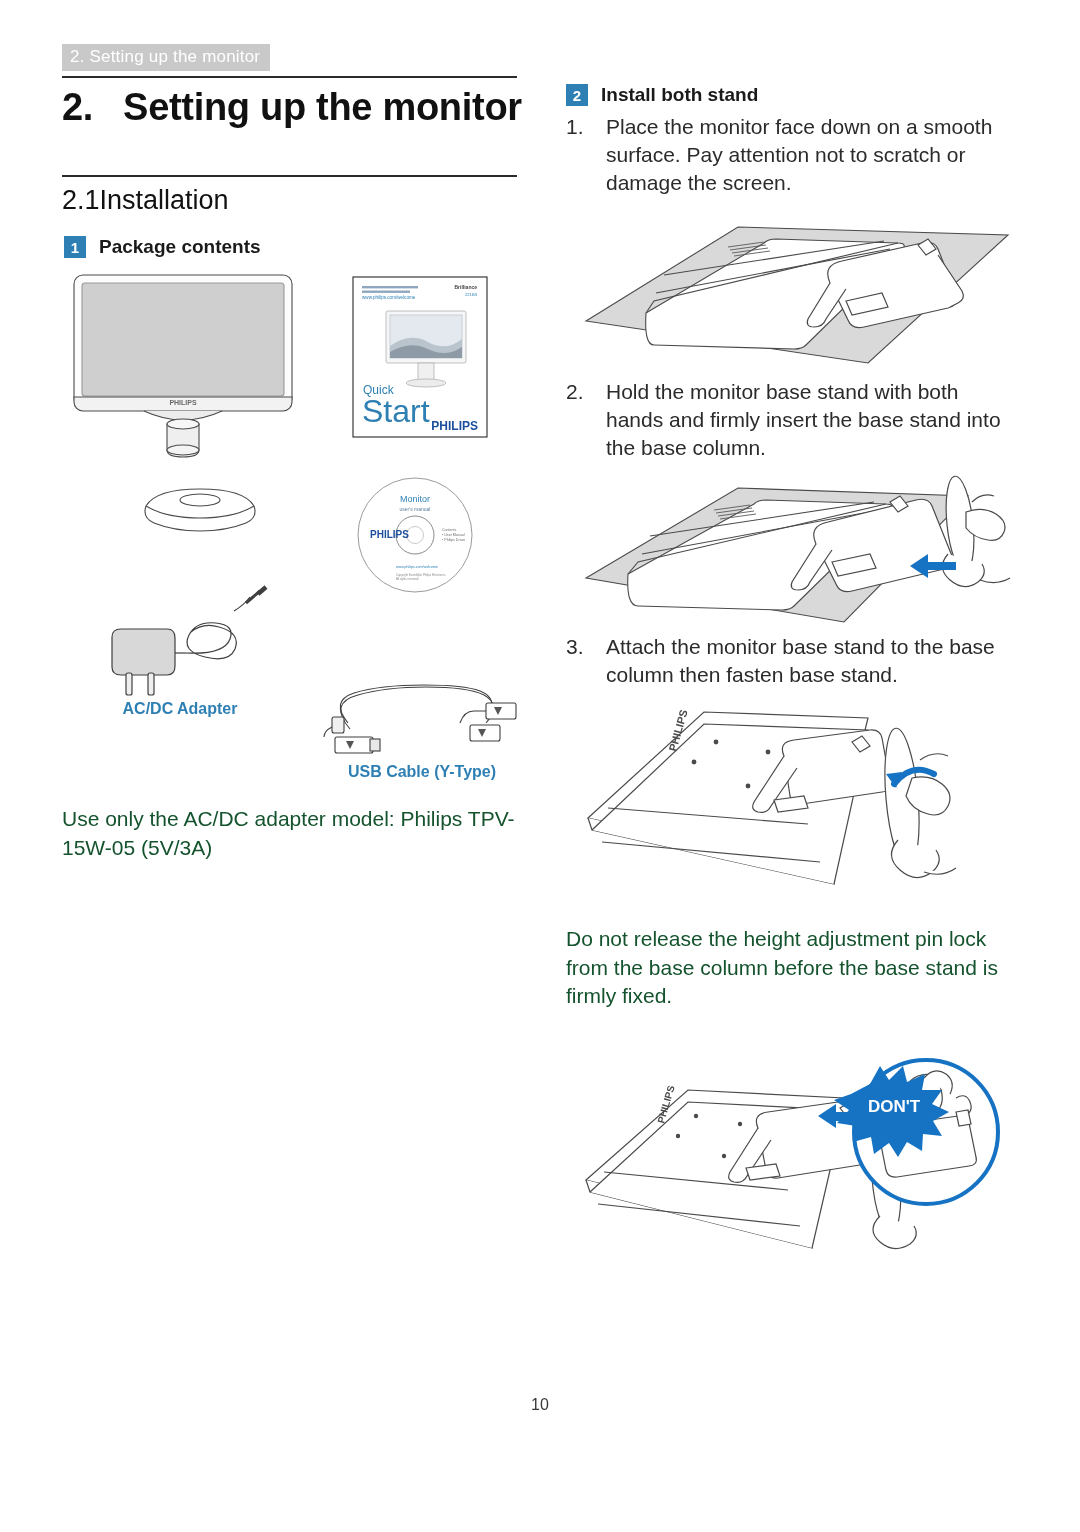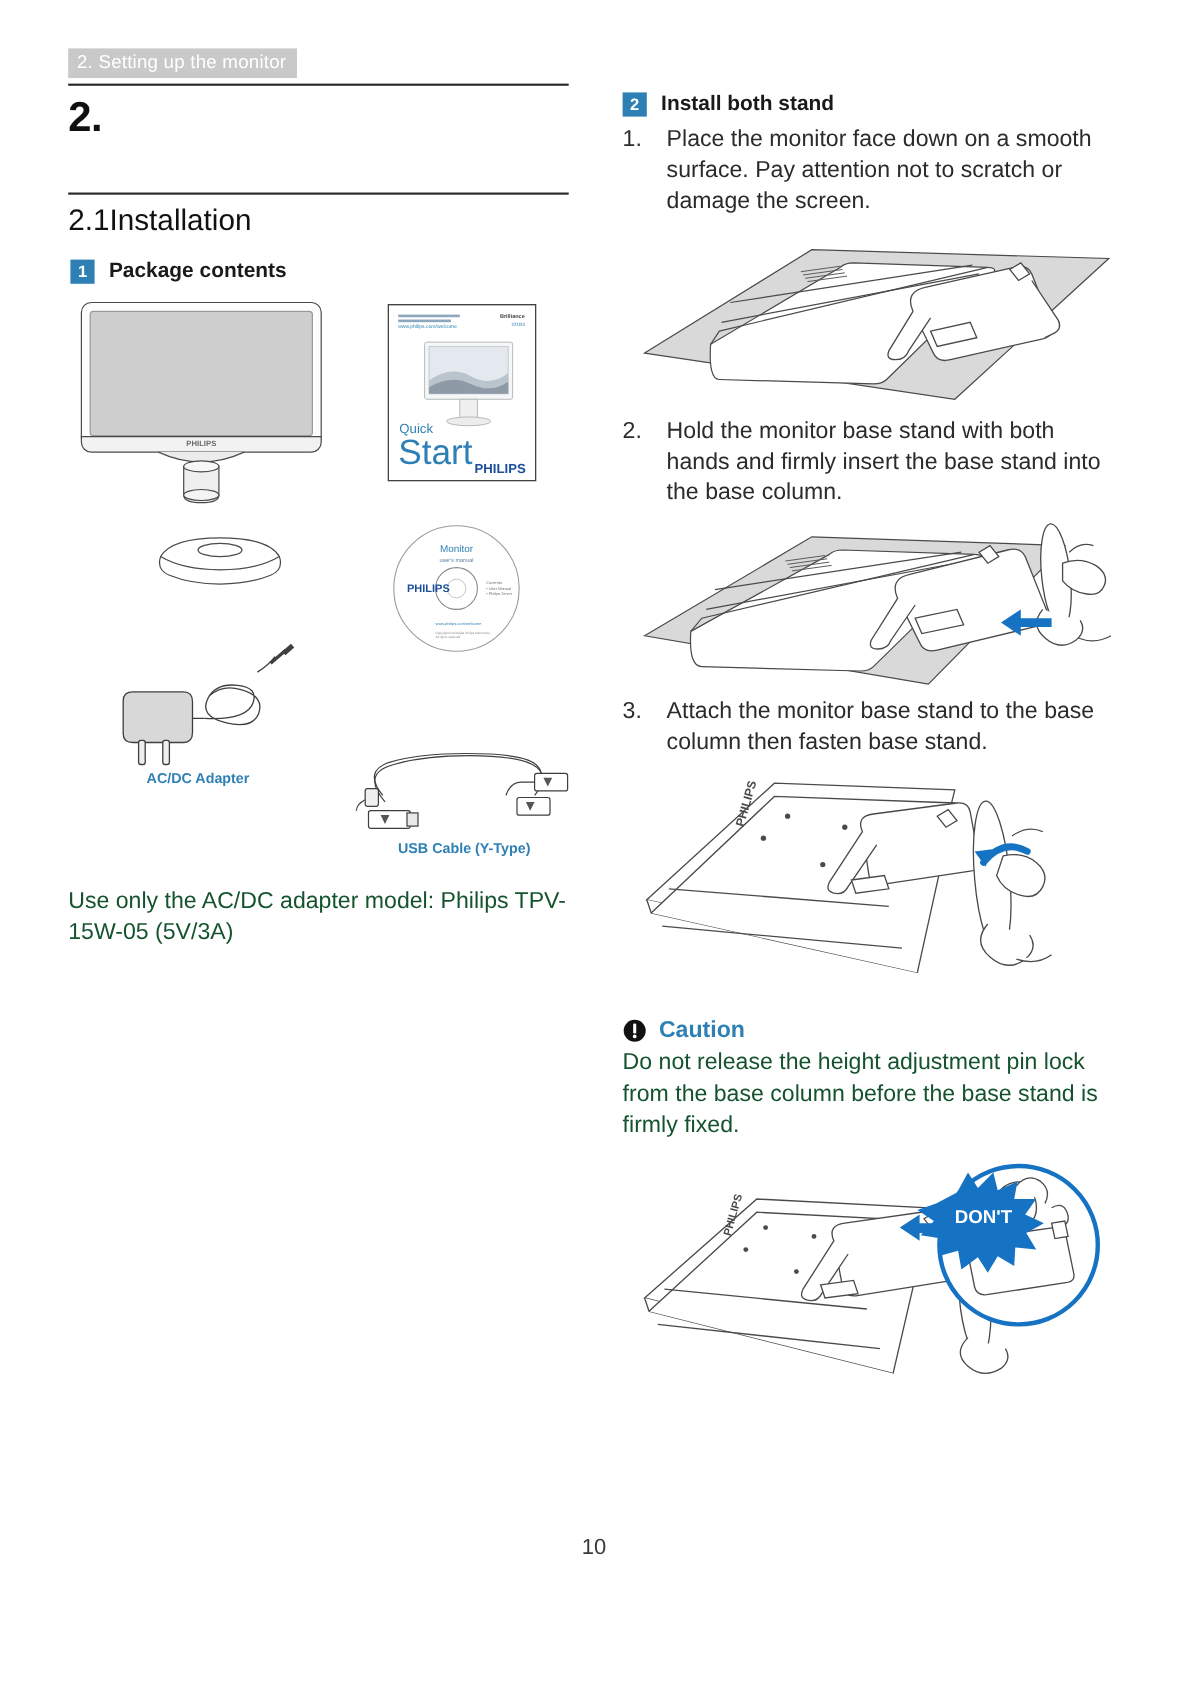--- a/index.html
+++ b/index.html
@@ -67,44 +67,45 @@
   .blk-note{left:62px;top:805px;}
   .blk-caution{left:566px;top:925px;width:458px;}
 
   .icon-note,.icon-caution{
     width:22px;height:22px;flex:none;display:block;
   }
 
   
   .pageno{
     position:absolute;left:0;top:1396px;width:1080px;text-align:center;
-    font-size:20px;color:#3a3a3a;
+    font-size:16px;color:#3a3a3a;
   }
 
   
   .art{position:absolute;}
   .art svg{display:block;}
 
   .cap{
-    position:absolute;font-size:13px;font-weight:bold;color:#2e80b4;
+    position:absolute;font-size:16px;font-weight:bold;color:#2e80b4;
     text-align:center;white-space:nowrap;
   }
   .cap-adapter{left:85px;top:700px;width:190px;}
   .cap-usb{left:312px;top:763px;width:220px;}
 </style>
 </head>
 <body>
 
 <div class="page">
 
   <div class="runhead">2. Setting up the monitor</div>
   <div class="rule rule-top"></div>
 
   <div class="chap">
     <span>2.</span>
+    <span>Setting up the monitor</span>
   </div>
 
   <div class="rule rule-sec"></div>
   <div class="sec">
     <span>2.1</span>
     <span>Installation</span>
   </div>
 
   <div class="numhead numhead-1">
     <span class="badge">1</span>
@@ -332,28 +333,20 @@
       </g>
 
       <g fill="none" stroke="#1673c4" stroke-width="6" stroke-linecap="round">
         <path d="M326 84 q18 -22 40 -10"></path>
       </g>
       <path d="M318 74 l16 -2 l-6 16 z" fill="#1673c4"></path>
     </svg>
   </div>
 
   <div class="noteblk blk-caution">
-    <div class="note-title">
-      <svg class="icon-caution" viewBox="0 0 22 22">
-        <circle cx="11" cy="11" r="10" fill="#111111"></circle>
-        <rect x="9.6" y="4.5" width="2.8" height="9" rx="1.2" fill="#ffffff"></rect>
-        <circle cx="11" cy="16.2" r="1.7" fill="#ffffff"></circle>
-      </svg>
-      <span>Caution</span>
-    </div>
     <div class="note-body">Do not release the height adjustment pin lock from the base column before the base stand is firmly fixed.</div>
   </div>
 
   <div class="art" style="left:568px;top:1050px;">
     <svg width="455" height="230" viewBox="0 0 455 230">
       <g fill="#ffffff" stroke="#4a4a4a" stroke-width="1.2">
         <path d="M18 130 L120 40 L276 48 L240 186 Z"></path>
         <path d="M18 130 L22 142 L244 198 L240 186"></path>
         <path d="M22 142 L120 52 L276 60 L244 198"></path>
         <path d="M36 122 L220 140"></path>

